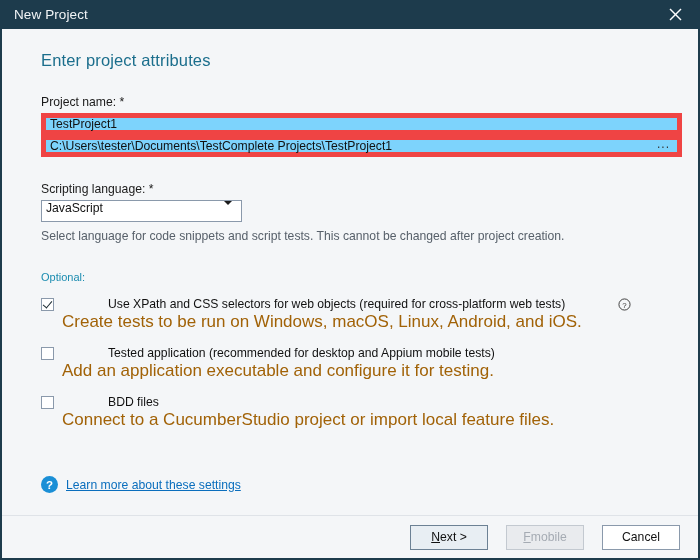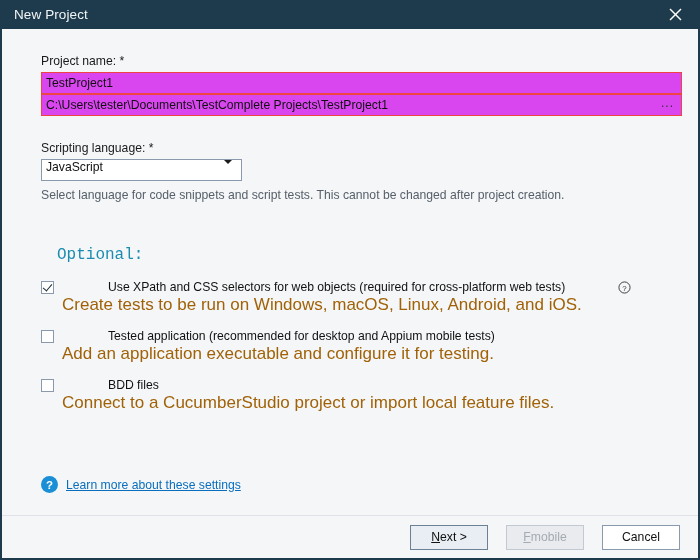--- a/index.html
+++ b/index.html
@@ -73,22 +73,22 @@
   .field-label {
     font-size: 12.2px;
     color: #1a1a1a;
     margin-top: 25px;
     margin-bottom: 4px;
   }
 
   .text-input {
     position: relative;
     height: 22px;
-    background: #d946ef;
-    border: 1px solid #ef4444;
+    background: #7dd3fc;
+    border: 5px solid #ef4444;
     box-sizing: border-box;
     display: flex;
     align-items: center;
     padding: 0 4px;
     width: 641px;
   }
   .text-input .value {
     font-size: 12.2px;
     color: #111111;
     white-space: nowrap;
@@ -128,25 +128,24 @@
   }
 
   .hint {
     font-size: 12.2px;
     color: #57606a;
     margin-top: 7px;
   }
 
   .optional-heading {
     color: #1b8cb0;
-    font-size: 16px;
-    margin: 16px;
+    font-size: 11px;
+    margin: 0;
     padding-top: 28px;
     font-weight: normal;
-    font-family: Liberation Mono, monospace;
   }
 
   .check-row {
     display: flex;
     align-items: center;
     margin-top: 14px;
     gap: 46px;
   }
   .checkbox {
     width: 13px;
@@ -265,20 +264,21 @@
     <span class="close-btn">
       <svg width="13" height="13" viewBox="0 0 13 13">
         <line x1="1" y1="1" x2="12" y2="12" stroke="#ffffff" stroke-width="1.4"></line>
         <line x1="12" y1="1" x2="1" y2="12" stroke="#ffffff" stroke-width="1.4"></line>
       </svg>
     </span>
   </div>
 
   <div class="content">
 
+    <h1 class="page-heading">Enter project attributes</h1>
 
     <div class="field-label">Project name: *</div>
     <div class="text-input">
       <span class="value">TestProject1</span>
     </div>
 
     <div class="text-input">
       <span class="value">C:\Users\tester\Documents\TestComplete Projects\TestProject1</span>
       <span class="browse-dots">...</span>
     </div>

